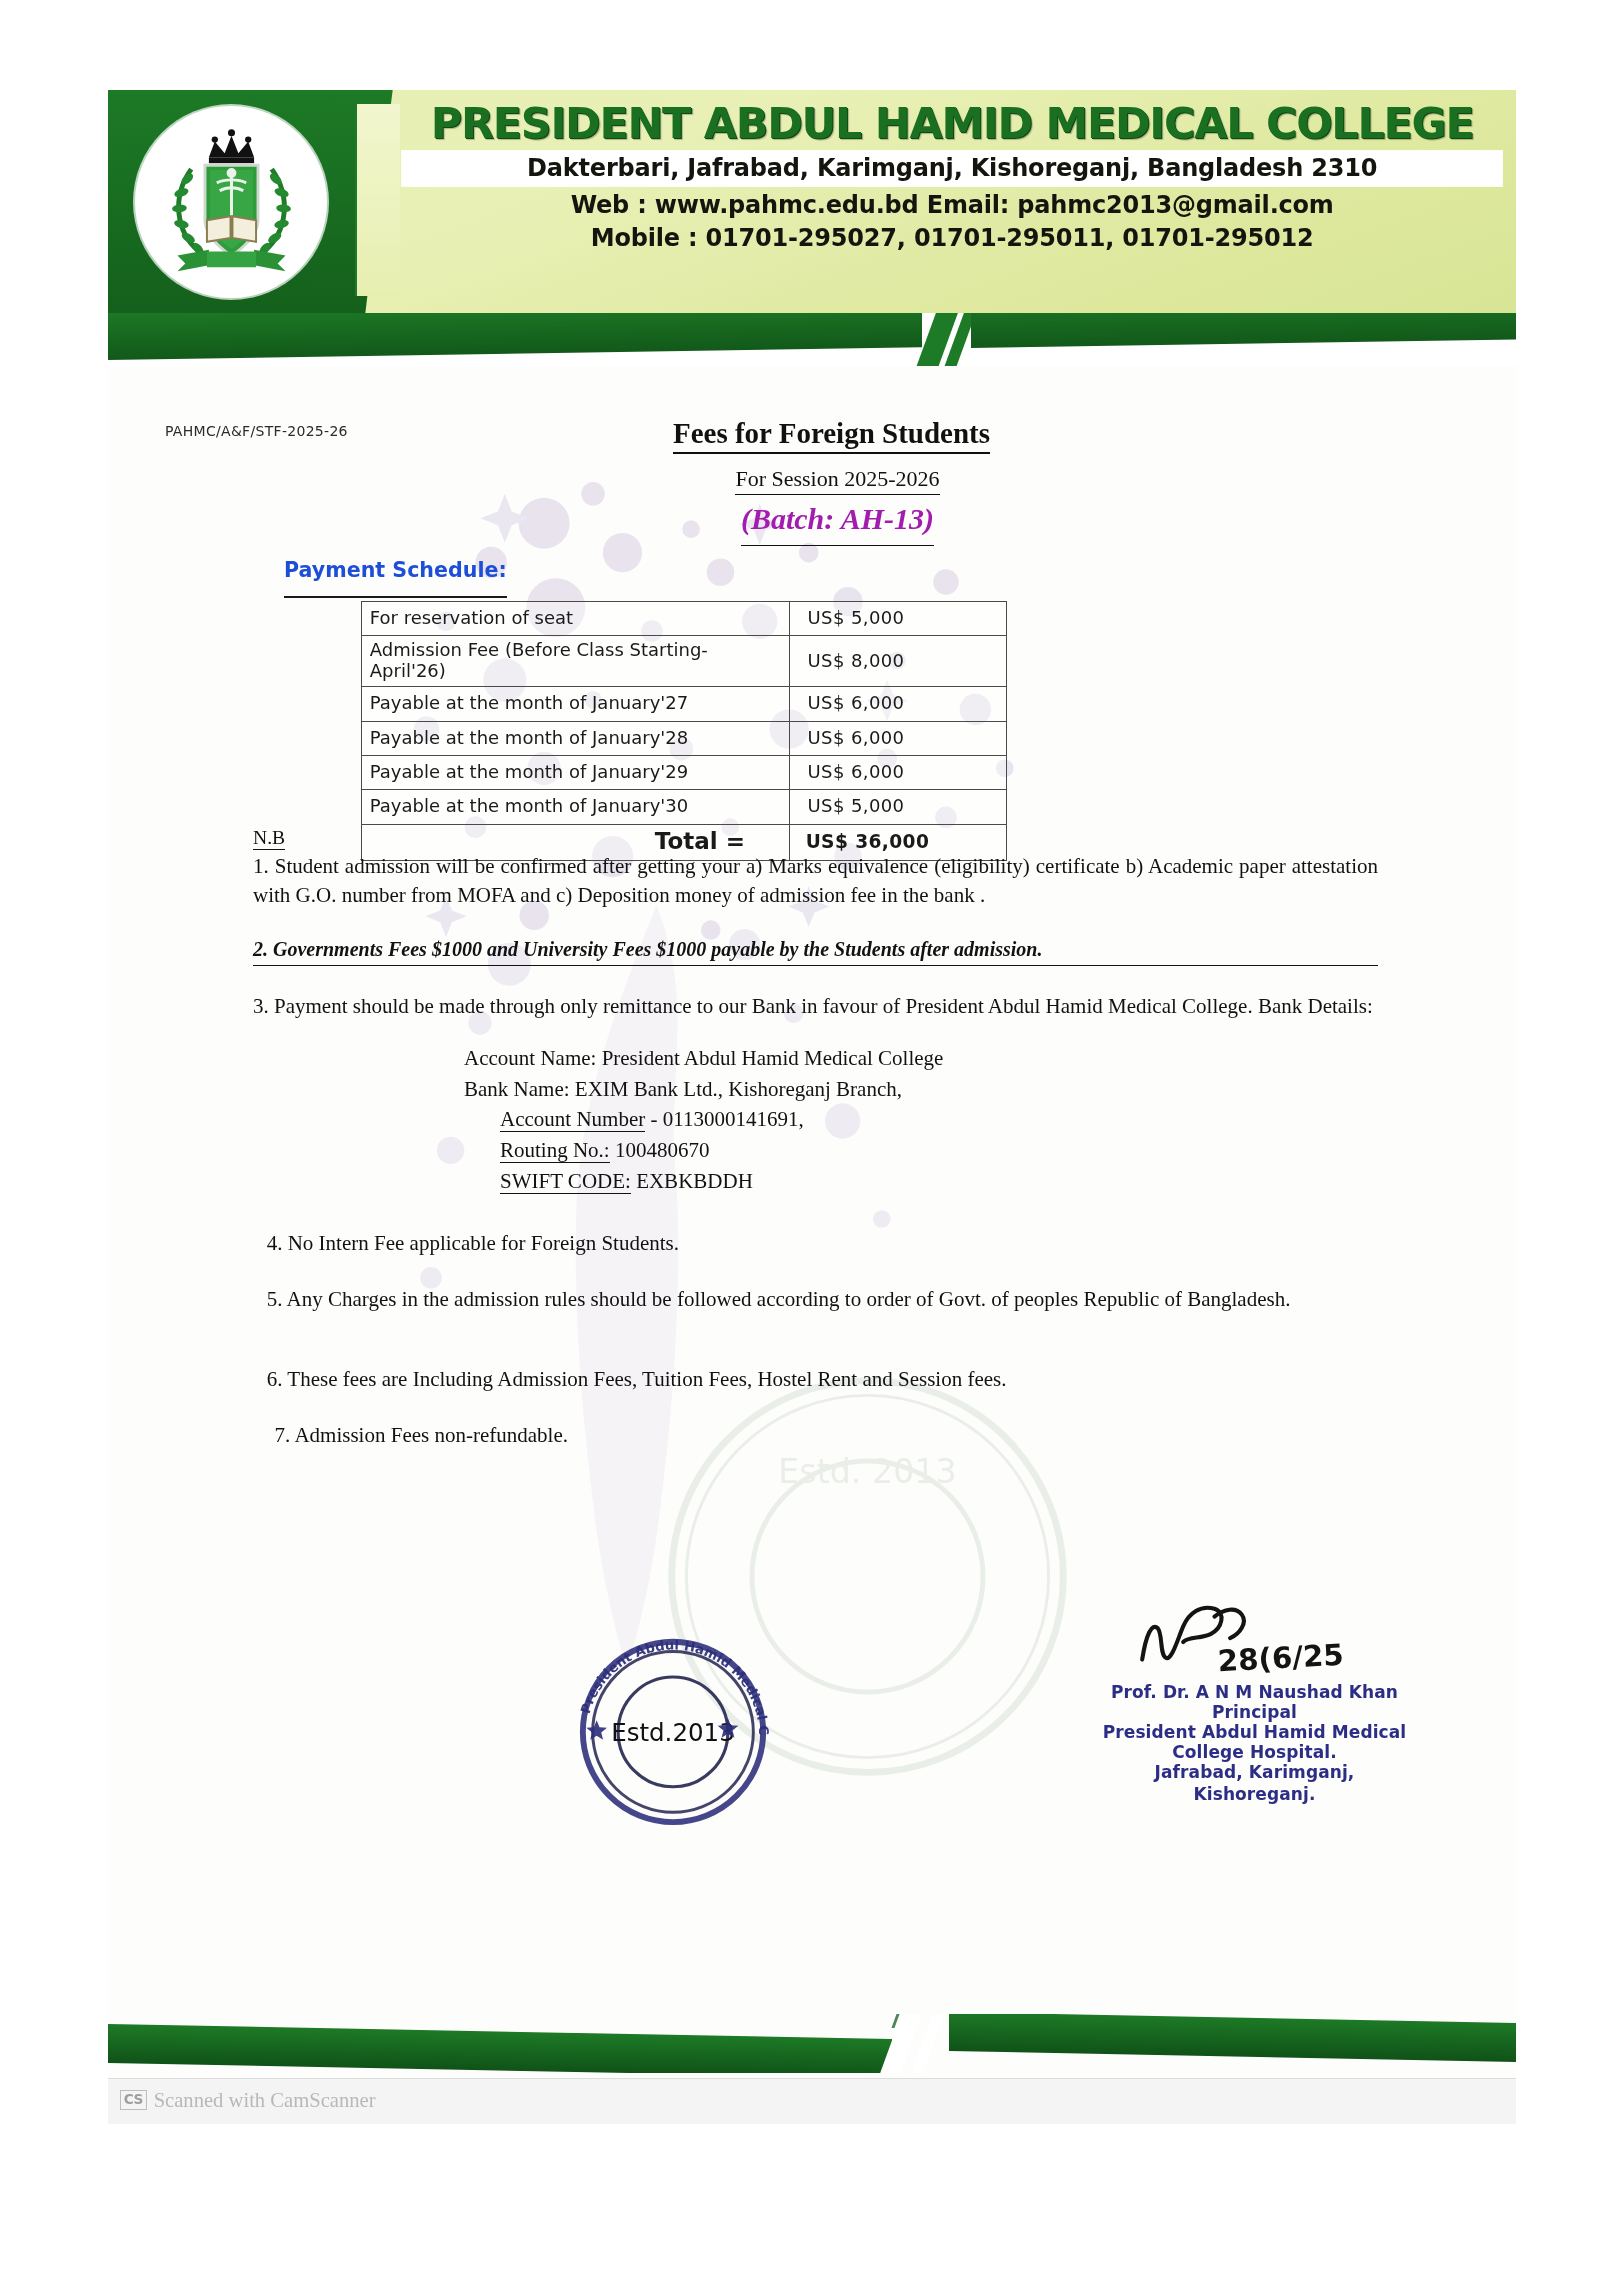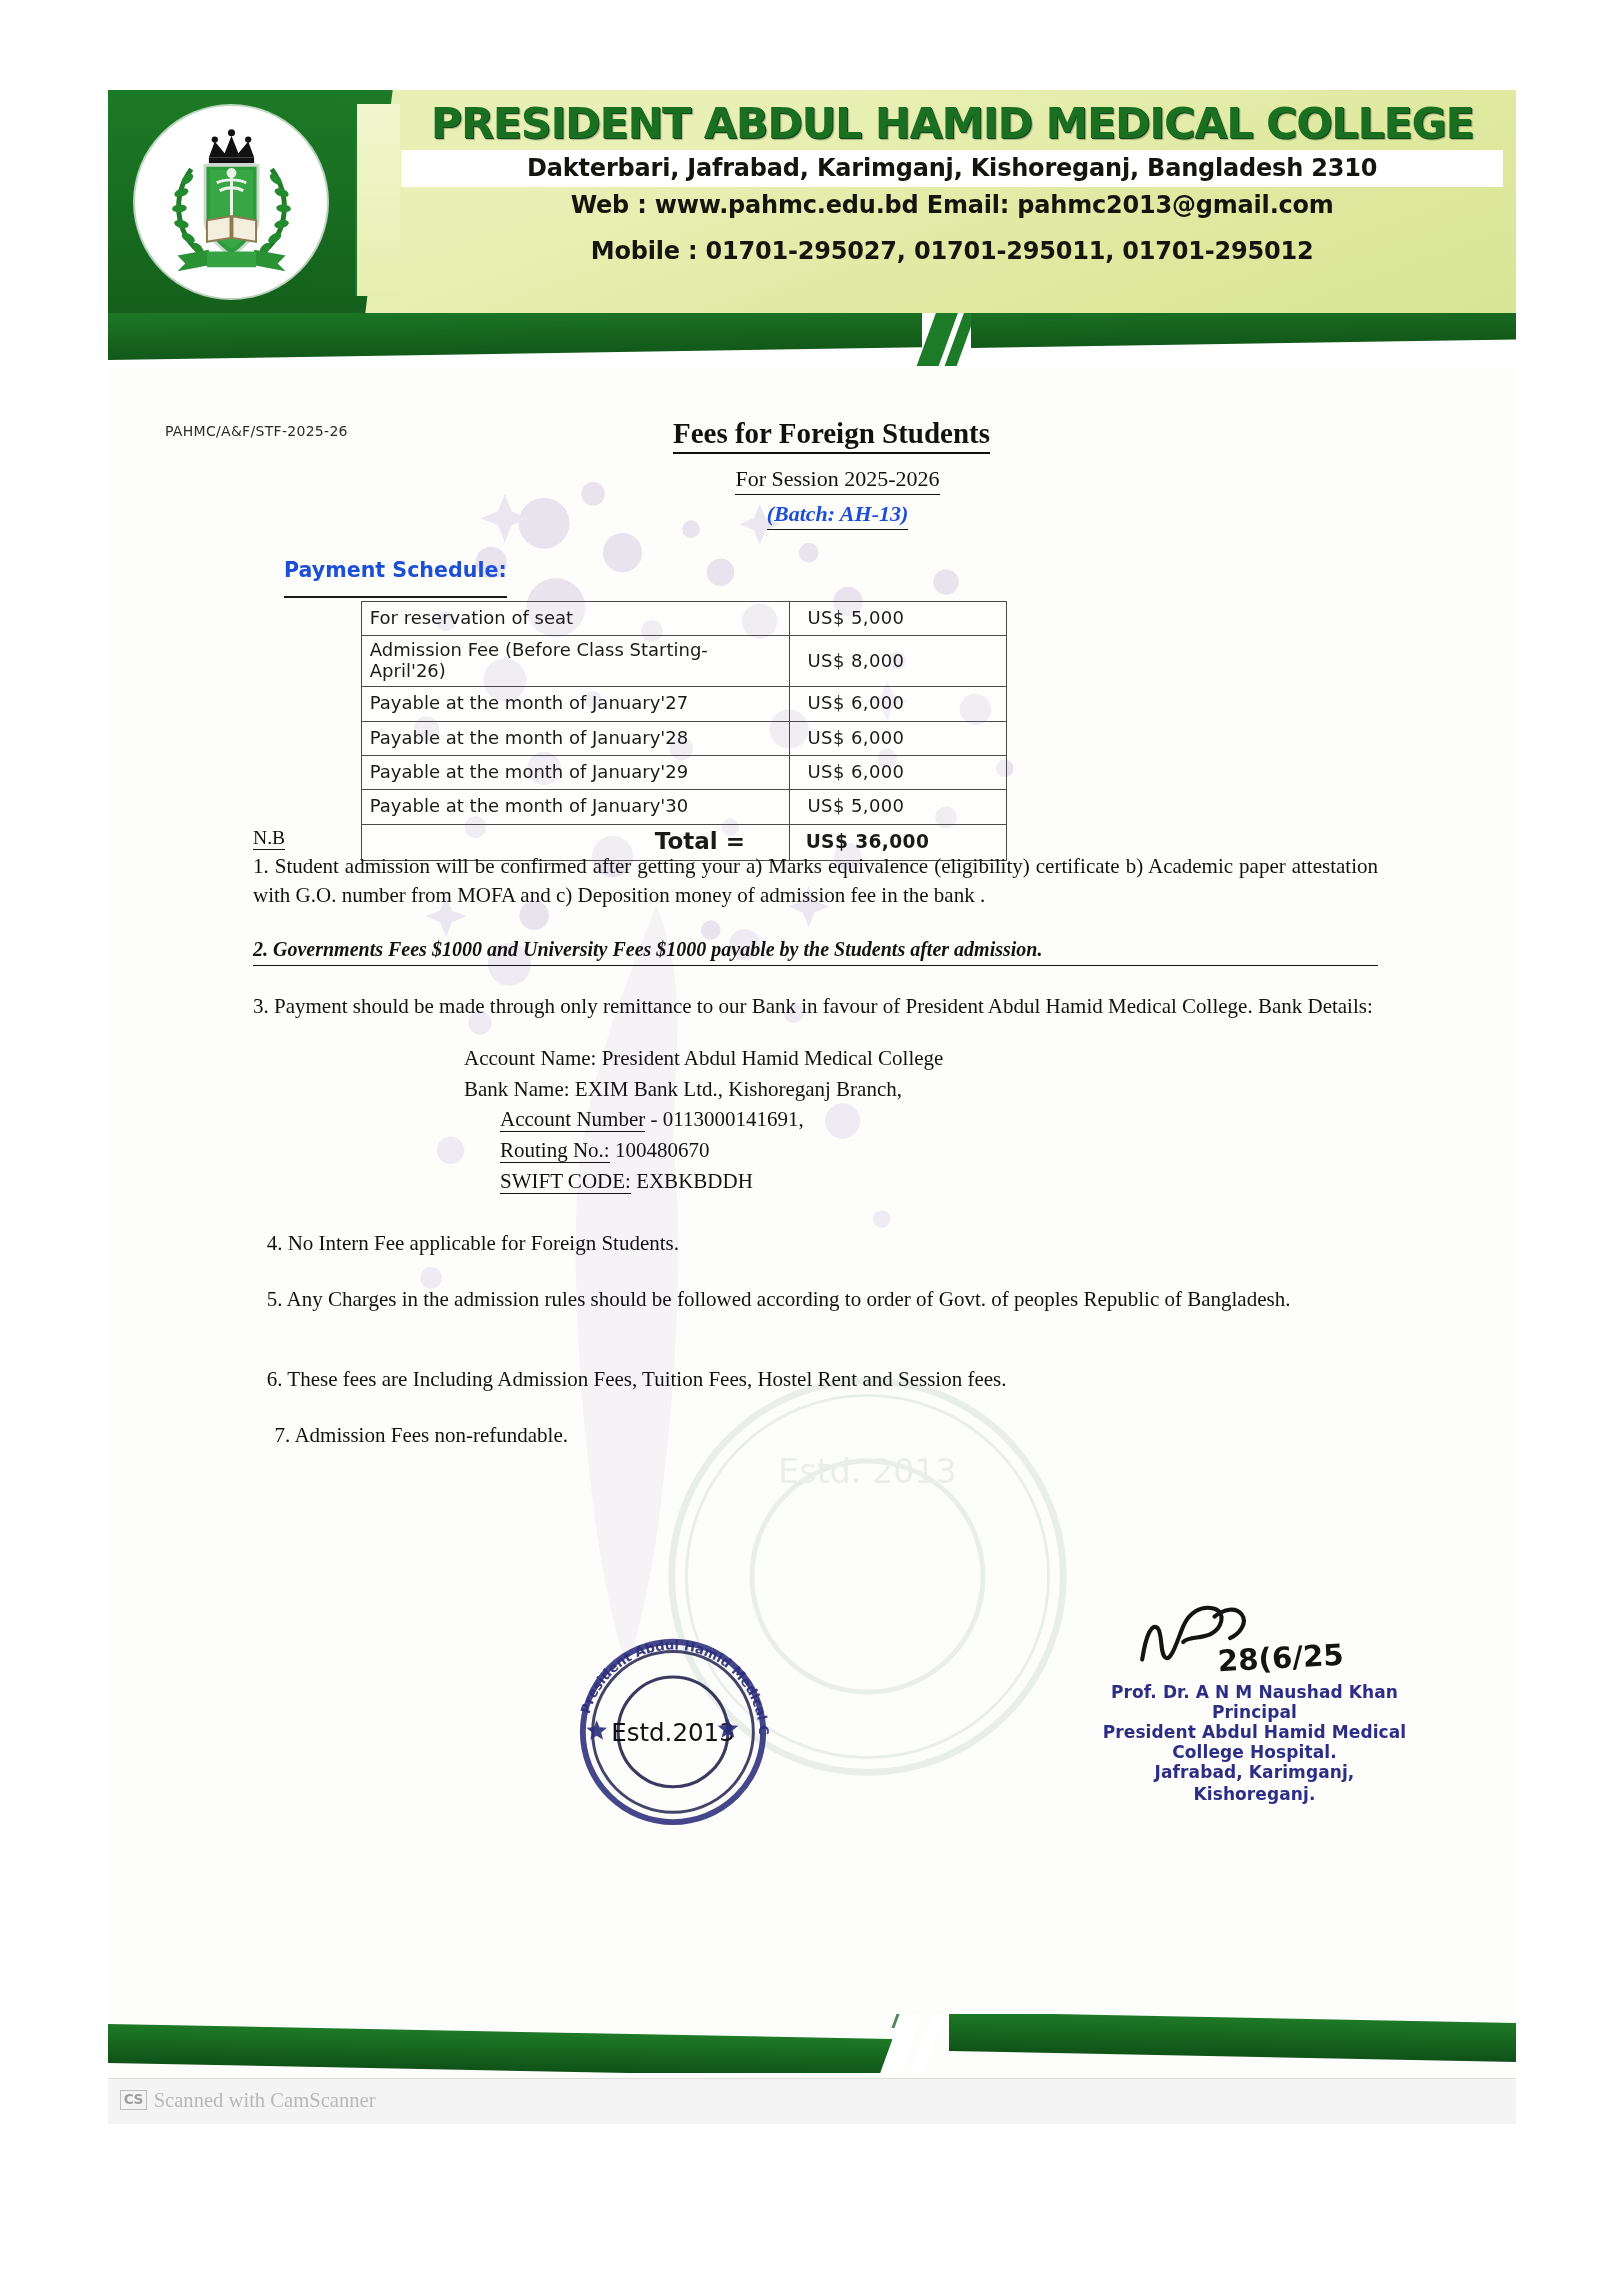--- a/index.html
+++ b/index.html
@@ -88,21 +88,21 @@
   }
   .lh-web,.lh-mob{
     font-family:"DejaVu Sans", sans-serif;
     font-weight:bold;
     font-size:24px;
     color:#15150f;
     letter-spacing:-0.2px;
     margin-top:4.9px;
     white-space:nowrap;
   }
-  .lh-mob{margin-top:18px;}
+  .lh-mob{margin-top:5px;}
 
   
   .hdr-bars{position:relative;width:100%;height:53px;overflow:hidden;background:#ffffff;}
   .hdr-bar-l{
     position:absolute;left:0;top:-3.9px;
     width:814px;height:51px;
     background:linear-gradient(180deg,#1d7a26,#12591a);
     transform:skewY(-0.9deg);transform-origin:left top;
   }
   .hdr-bar-r{
@@ -187,25 +187,25 @@
     border-bottom:1.8px solid #111;
     line-height:1.2;
     padding-bottom:1px;
   }
   .doc-sub .l2{
     display:inline-block;
     margin-top:6.9px;
     font-family:"Liberation Serif", serif;
     font-weight:bold;
     font-style:italic;
-    font-size:22px;
-    color:#1d4ed8;
+    font-size:30px;
+    color:#a21caf;
     border-bottom:1.8px solid #111;
     line-height:1.2;
-    padding-bottom:1px;
+    padding-bottom:8px;
   }
 
   .pay-sched{
     position:absolute;
     left:176px; top:192px;
     font-family:"DejaVu Sans", sans-serif;
     font-weight:bold;
     font-size:20.6px;
     color:#1d4ed8;
     border-bottom:2px solid #1a1a1a;

